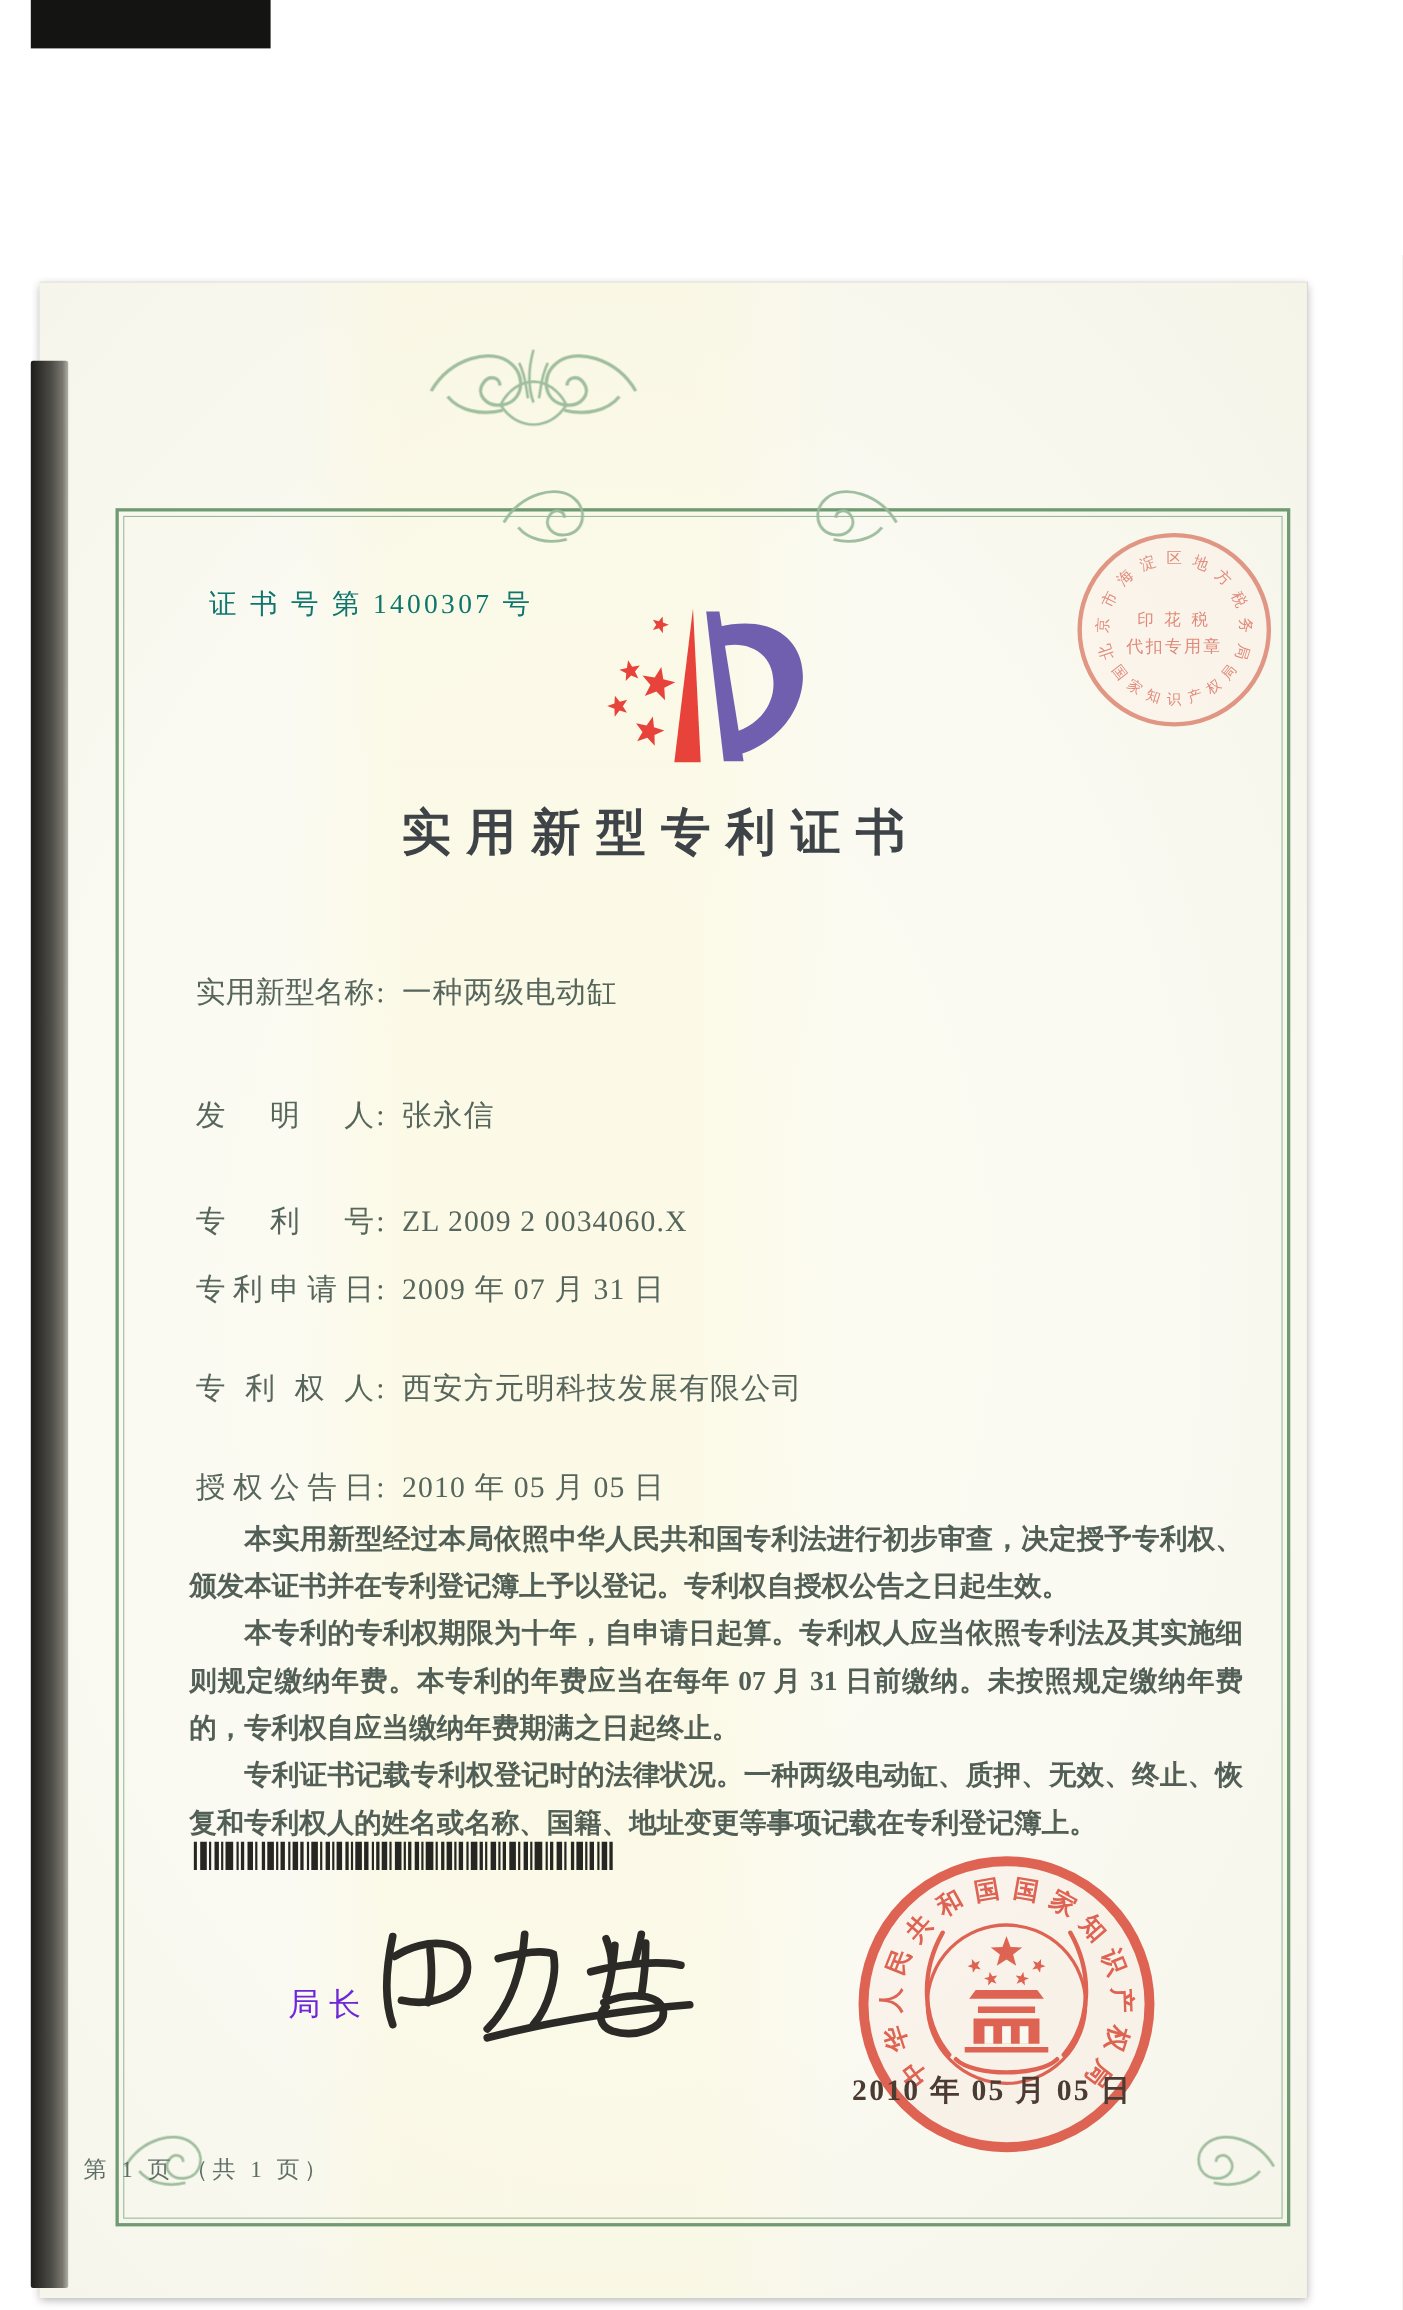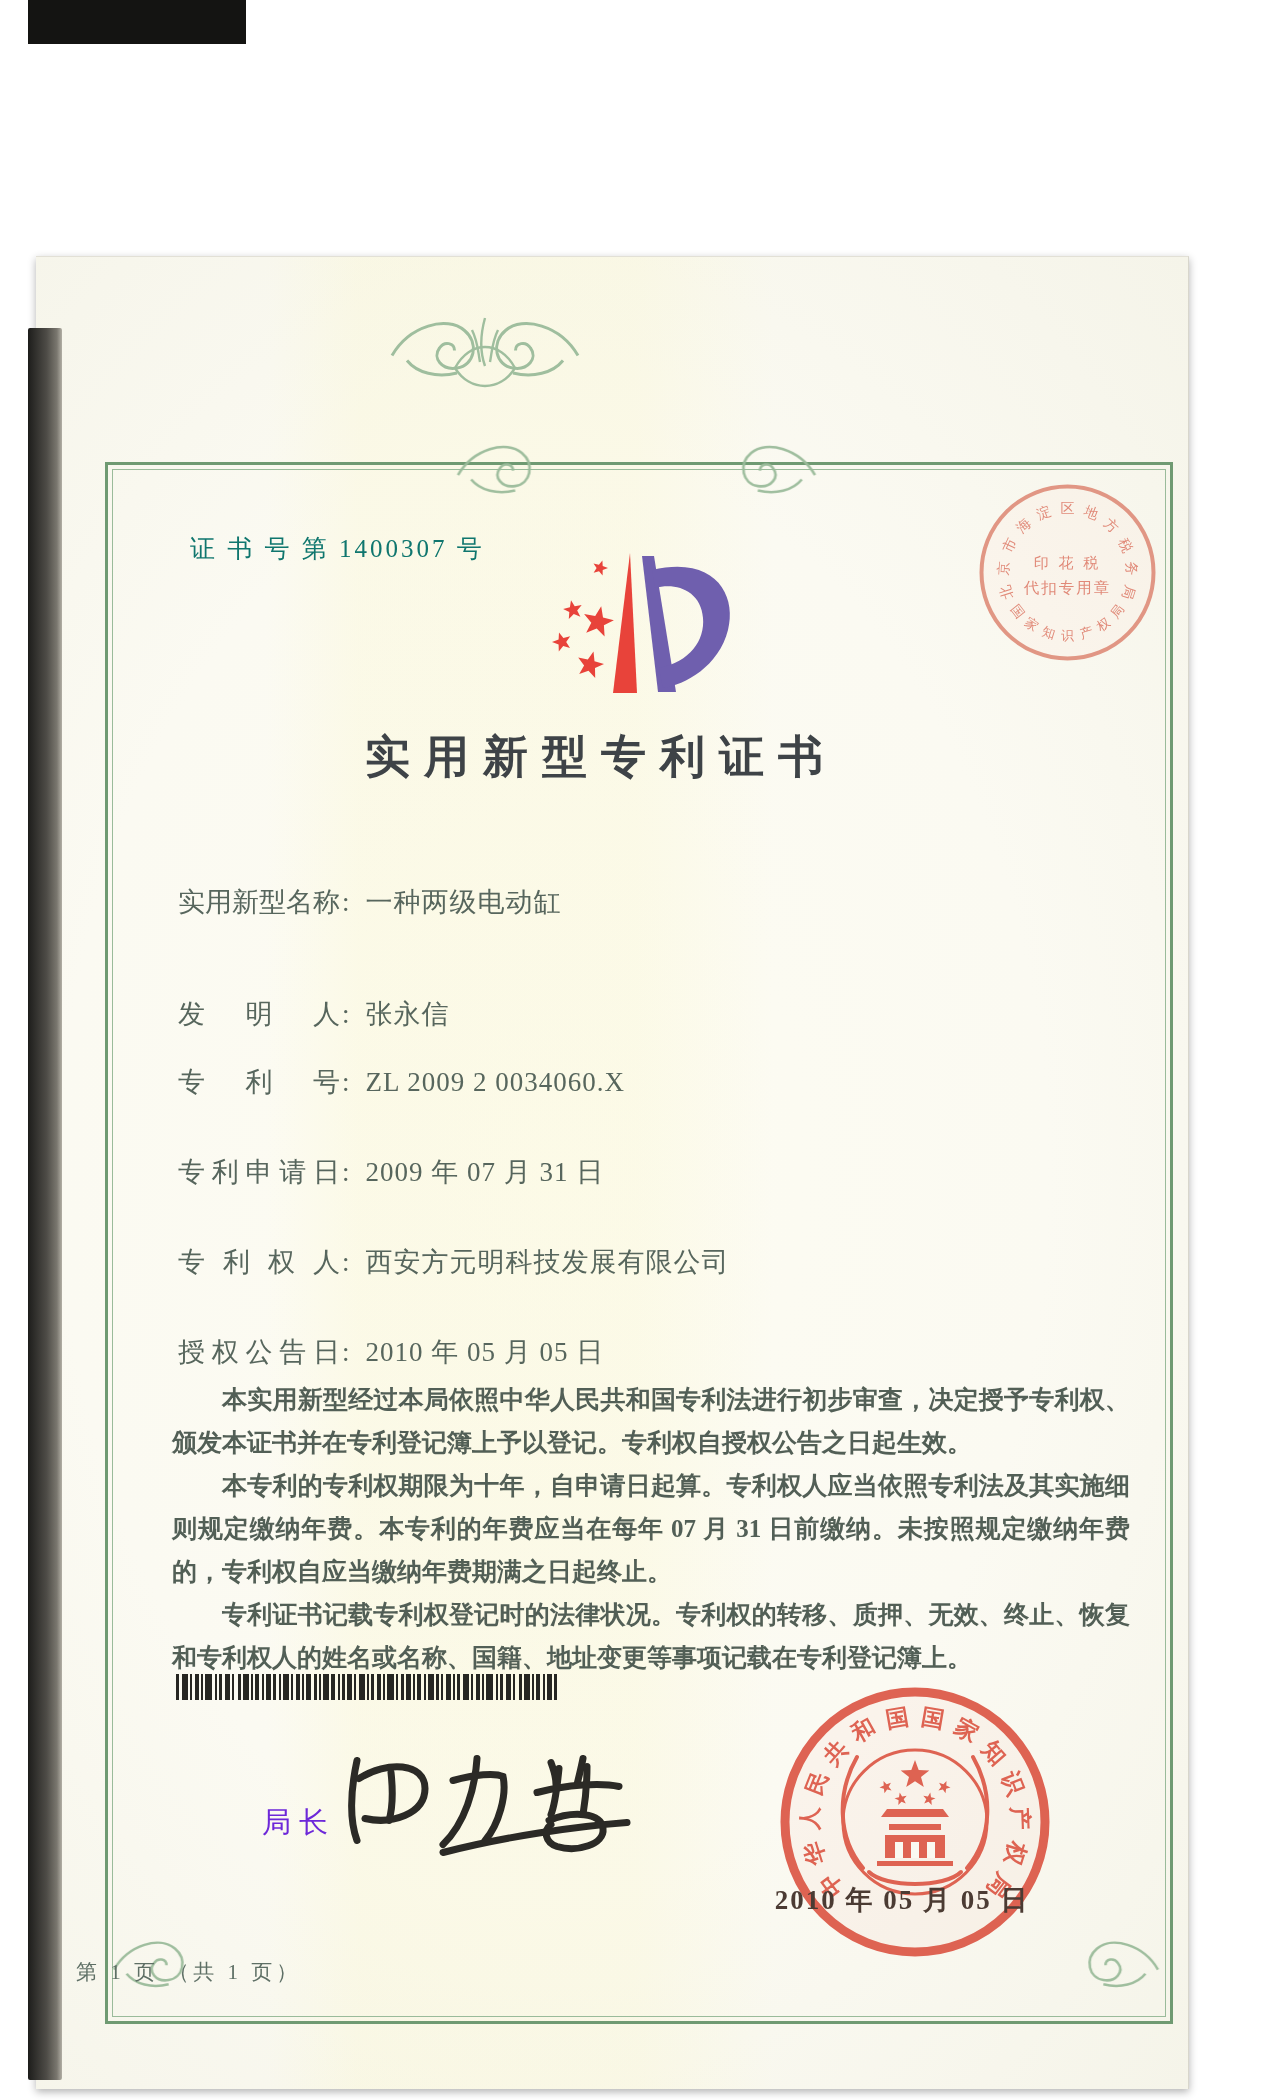--- a/index.html
+++ b/index.html
@@ -95,37 +95,37 @@
   </svg>
 
   <div class="title">实用新型专利证书</div>
 
   <div class="frow" style="top:884px">
     <span class="flabel">实用新型名称</span><span class="fsep">:</span><span class="fval">一种两级电动缸</span>
   </div>
   <div class="frow" style="top:996px">
     <span class="flabel">发 明 人</span><span class="fsep">:</span><span class="fval">张永信</span>
   </div>
-  <div class="frow" style="top:1064px">
+  <div class="frow" style="top:1092px">
     <span class="flabel">专 利 号</span><span class="fsep">:</span><span class="fval">ZL 2009 2 0034060.X</span>
   </div>
   <div class="frow" style="top:1154px">
     <span class="flabel">专利申请日</span><span class="fsep">:</span><span class="fval">2009 年 07 月 31 日</span>
   </div>
   <div class="frow" style="top:1244px">
     <span class="flabel">专 利 权 人</span><span class="fsep">:</span><span class="fval">西安方元明科技发展有限公司</span>
   </div>
   <div class="frow" style="top:1334px">
     <span class="flabel">授权公告日</span><span class="fsep">:</span><span class="fval">2010 年 05 月 05 日</span>
   </div>
 
   <div class="bodytext">
     <p>本实用新型经过本局依照中华人民共和国专利法进行初步审查，决定授予专利权、颁发本证书并在专利登记簿上予以登记。专利权自授权公告之日起生效。</p>
     <p>本专利的专利权期限为十年，自申请日起算。专利权人应当依照专利法及其实施细则规定缴纳年费。本专利的年费应当在每年 07 月 31 日前缴纳。未按照规定缴纳年费的，专利权自应当缴纳年费期满之日起终止。</p>
-    <p>专利证书记载专利权登记时的法律状况。专利权的转移、质押、无效、终止、恢复和专利权人的姓名或名称、国籍、地址变更等事项记载在专利登记簿上。</p>
+    <p>专利证书记载专利权登记时的法律状况。一种两级电动缸、质押、无效、终止、恢复和专利权人的姓名或名称、国籍、地址变更等事项记载在专利登记簿上。</p>
   </div>
 
   <svg class="barcode" width="384" height="26" xmlns="http://www.w3.org/2000/svg">
     <line x1="0" y1="13" x2="384" y2="13" stroke="#262622" stroke-width="26" stroke-dasharray="3 3 6 2 2 3 4 2 2 2 7 3 2 2 3 3 5 2 2 4 3 2 6 2 2 2 4 3 2 2 5 2 3 3 2 2 6 2 2 3 4 2 2 2 5 3 3 2 2 2 6 2 4 3 2 2 3 2 5 2 2 3 6 2 2 2 3 3 4 2 2 2 7 2 2 3 3 2 5 2 2 2 4 3 2 2 6 2 3 2 2 3 5 2 2 2"></line>
   </svg>
 
   <div class="sig-label">局长</div>
   <svg class="signature" width="300" height="115" viewBox="0 0 300 110" xmlns="http://www.w3.org/2000/svg">
     <title>田力普</title>
     <g stroke="#2b2a26" stroke-width="7" stroke-linecap="round" fill="none">

